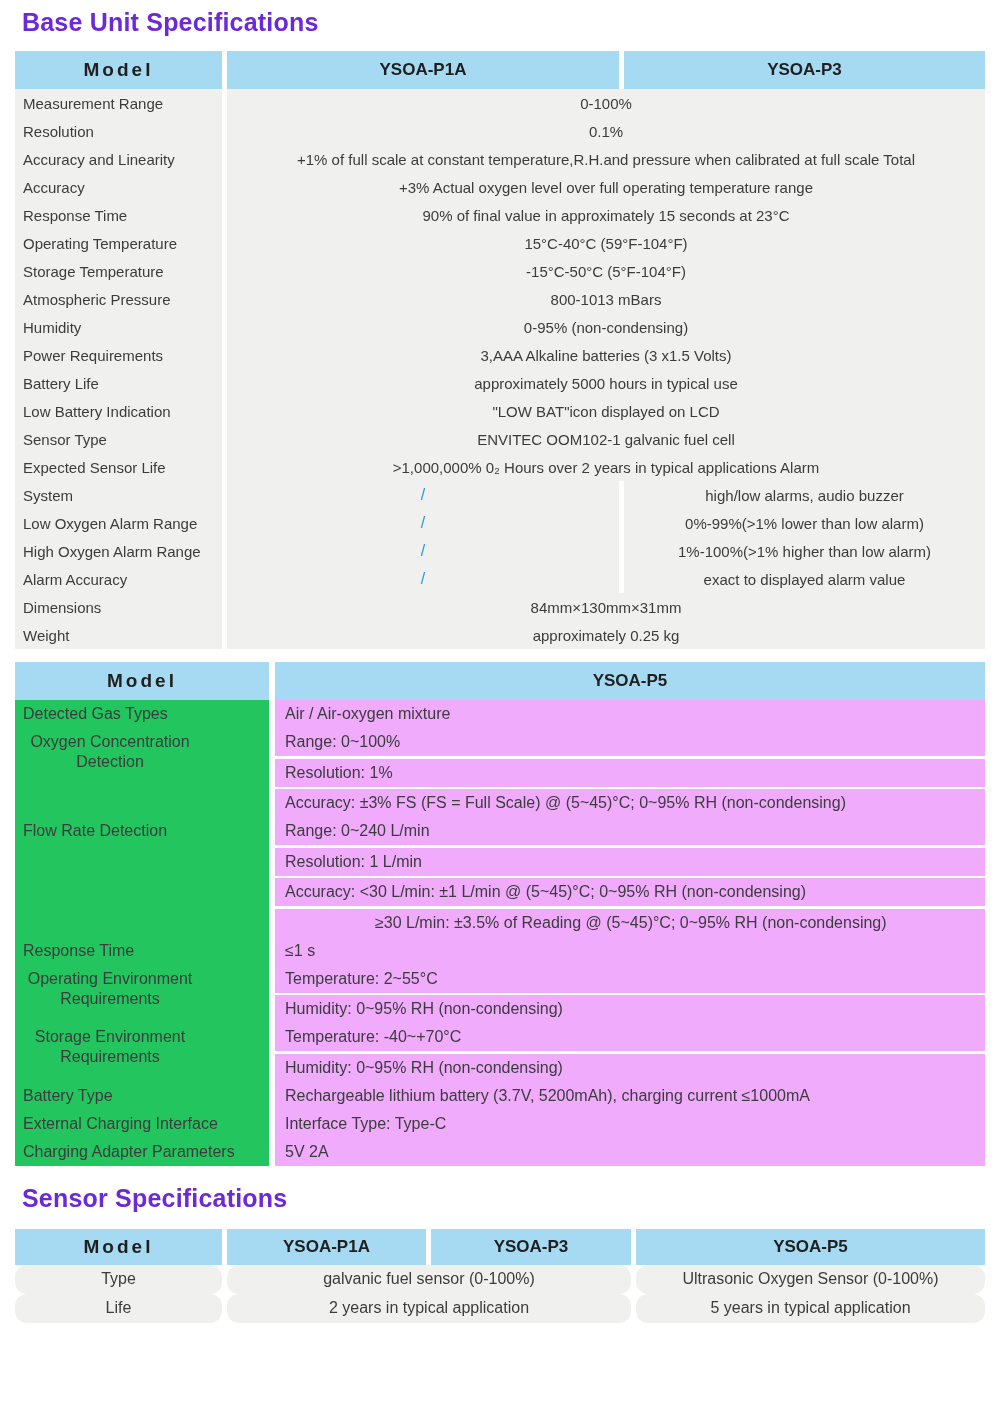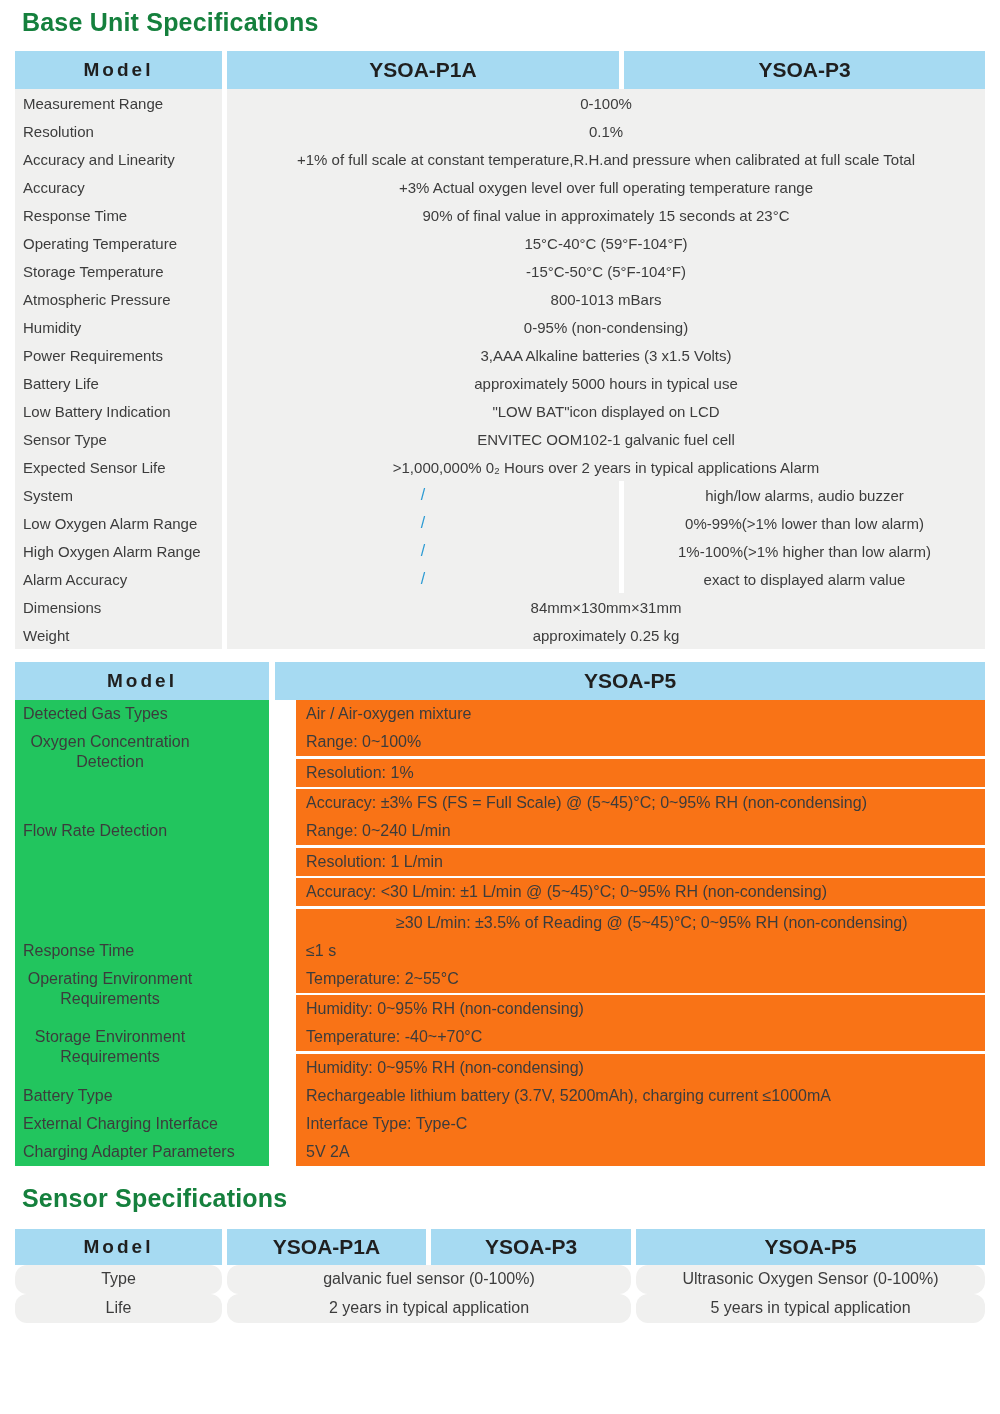--- a/index.html
+++ b/index.html
@@ -5,53 +5,53 @@
   * { box-sizing: border-box; }
   html,body { margin:0; padding:0; background:#ffffff; }
   body {
     width:1000px; min-height:1414px;
     font-family:"Liberation Sans", sans-serif;
     color:#3c3c3c;
   }
   .page { padding:2px 15px 10px 15px; }
 
   .section-title {
-    color:#15803d; font-weight:bold; font-size:25px;
+    color:#6d28d9; font-weight:bold; font-size:25px;
     margin:6px 0 14px 7px; letter-spacing:0.2px;
   }
   .section-title.second { margin-top:18px; margin-bottom:16px; }
 
   
   .spec-table { display:flex; flex-direction:column; gap:0; }
   .hcell {
     background:#a6daf2; display:flex; align-items:center; justify-content:center;
     font-weight:bold; color:#1f1f1f;
   }
   .model-label { font-size:19px; letter-spacing:3px; }
-  .colhead { font-size:21px; }
+  .colhead { font-size:17px; }
   .cell { background:#f0f0ef; display:flex; align-items:center; min-height:28px; }
   .label-cell { padding-left:8px; font-size:15px; }
   .value-cell { justify-content:center; text-align:right; font-size:15px; padding:0 6px; }
   .slash { color:#2b9ad3; font-size:16px; }
 
   
   .t1 .hrow { display:grid; grid-template-columns:207px 392px 1fr; column-gap:5px; height:38px; }
   .t1 .row  { display:grid; grid-template-columns:207px 392px 1fr; column-gap:5px; min-height:28px; }
   .t1 .span2 { grid-column:2 / 4; }
 
   
   .t2 { margin-top:13px; }
   .t2 .hrow { display:grid; grid-template-columns:254px 1fr; column-gap:6px; height:38px; }
   .group { display:grid; grid-template-columns:254px 1fr; column-gap:6px; row-gap:2.5px; }
   .glabel { background:#22c55e; font-size:16px; padding-left:8px; display:flex; align-items:center; }
   .group.multi .glabel { align-items:flex-start; padding-top:4px; line-height:1.25; }
   .group.wrap .glabel { padding-right:72px;text-align:center; }
   .gval {
-    grid-column:2; background:#f97316; min-height:28px;
-    display:flex; align-items:center; padding-left:10px; font-size:16px;margin-left:21px;
+    grid-column:2; background:#f0abfc; min-height:28px;
+    display:flex; align-items:center; padding-left:10px; font-size:16px;
   }
   .gval.indent { padding-left:100px; }
 
   
   .t3 { margin-top:16px; }
   .t3 .hrow { display:grid; grid-template-columns:207px 199px 200px 1fr; column-gap:5px; height:36px; }
   .t3 .row  { display:grid; grid-template-columns:207px 404px 1fr; column-gap:5px; min-height:29px; }
   .t3 .cell { justify-content:center; text-align:center; font-size:16px;border-radius:12px; }
 </style>
 </head>

